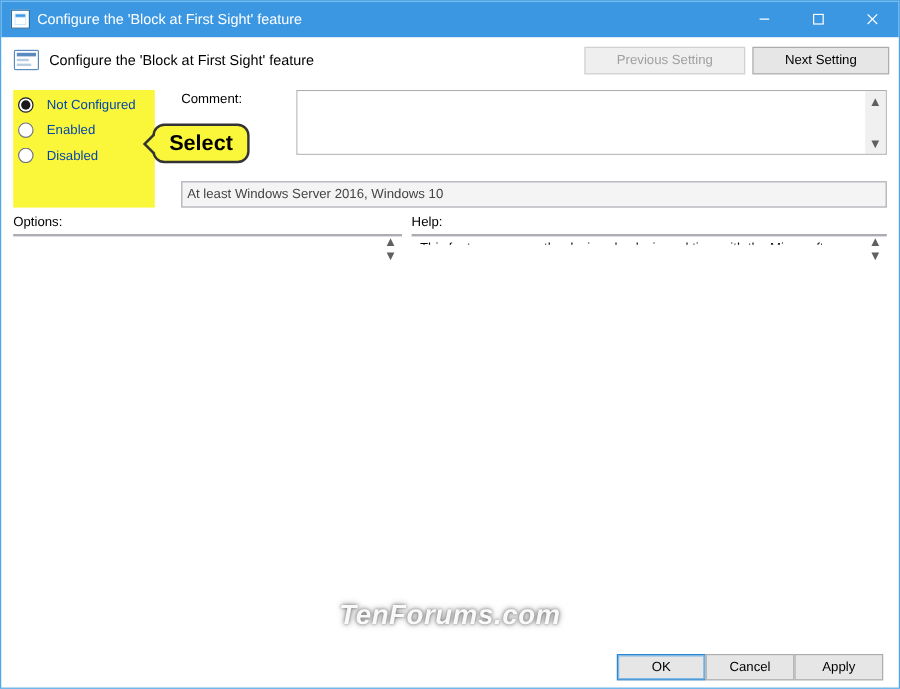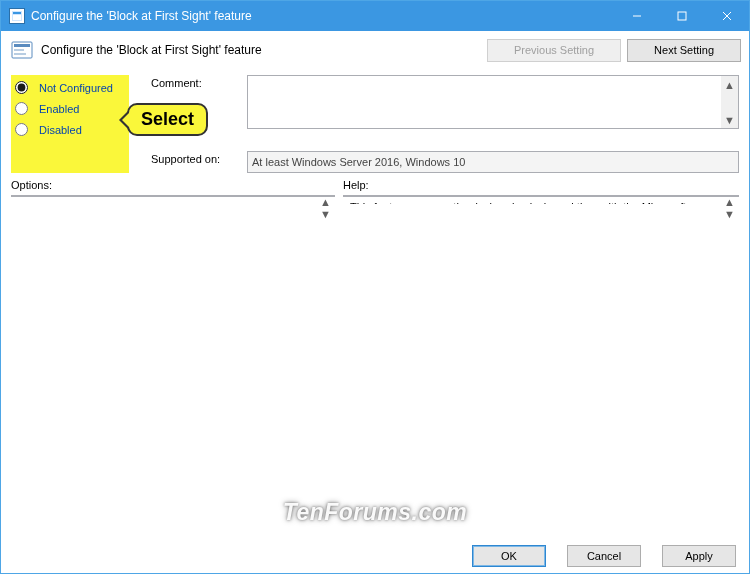--- a/index.html
+++ b/index.html
@@ -33,21 +33,21 @@
     .commentbox textarea{width:calc(100% - 17px);height:100%;border:none;resize:none;outline:none;padding:2px;font-family:inherit;font-size:11px}
     .vscroll{position:absolute;right:0;top:0;width:17px;height:100%;background:#f0f0f0;display:flex;flex-direction:column;justify-content:space-between}
     .vscroll .arr{height:17px;display:flex;align-items:center;justify-content:center;color:#606060}
     .supbox{flex:1;height:22px;border:1px solid #abadb3;background:#f4f4f4;padding:2px 4px;color:#444;display:flex;align-items:center}
     .lower{display:flex;padding:2px 10px;gap:8px}
     .col{flex:1;display:flex;flex-direction:column}
     .col .clabel{margin:0 0 4px 0}
     .panel{flex:1;border:1px solid #abadb3;background:#fff;position:relative;height:318px}
     .panel .content{position:absolute;inset:0 17px 0 0;padding:4px 6px;overflow:hidden;line-height:1.35}
     .panel .content p{margin-bottom:0}
-    .footer{position:absolute;bottom:0;right:0;height:36px;display:flex;align-items:center;padding:0 14px;gap:21px}
+    .footer{position:absolute;bottom:0;right:0;height:36px;display:flex;align-items:center;padding:0 14px;gap:0}
     .fbtn{width:74px;height:22px;border:1px solid #adadad;background:#e6e6e6;font-size:11px}
     .fbtn.primary{border:1px solid #2e87d1;box-shadow:0 0 0 1px #7eb8e6 inset}
     .watermark{position:absolute;left:50%;bottom:48px;transform:translateX(-50%);font-size:23px;font-weight:600;color:rgba(255,255,255,.95);text-shadow:0 0 3px rgba(0,0,0,.5),0 0 6px rgba(0,0,0,.4);pointer-events:none;font-style:italic;letter-spacing:.5px}
   </style>
 </head>
 <body>
 
 <div class="titlebar">
   <div class="ticon">
     <svg viewBox="0 0 10 10">
@@ -112,21 +112,20 @@
       <div class="flabel">Comment:</div>
       <div class="commentbox">
         <textarea value="" style=""></textarea>
         <div class="vscroll">
           <div class="arr">▲</div>
           <div class="arr">▼</div>
         </div>
       </div>
     </div>
     <div class="frow">
-      <div class="flabel">Supported on:</div>
       <div class="supbox">At least Windows Server 2016, Windows 10</div>
     </div>
   </div>
 </div>
 
 <div class="lower">
   <div class="col" style="flex:0.9">
     <div class="clabel">Options:</div>
     <div class="panel">
       <div class="content"></div>

